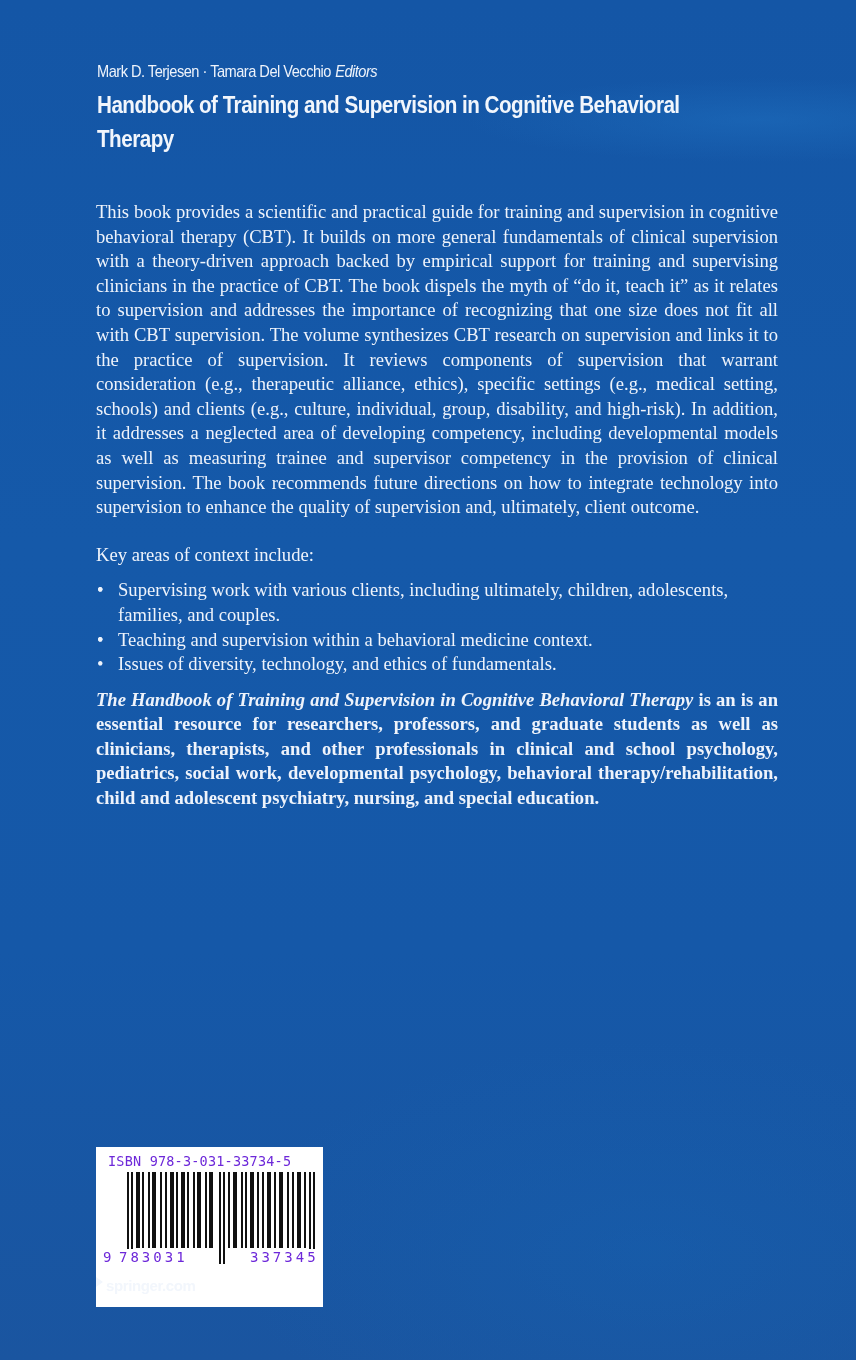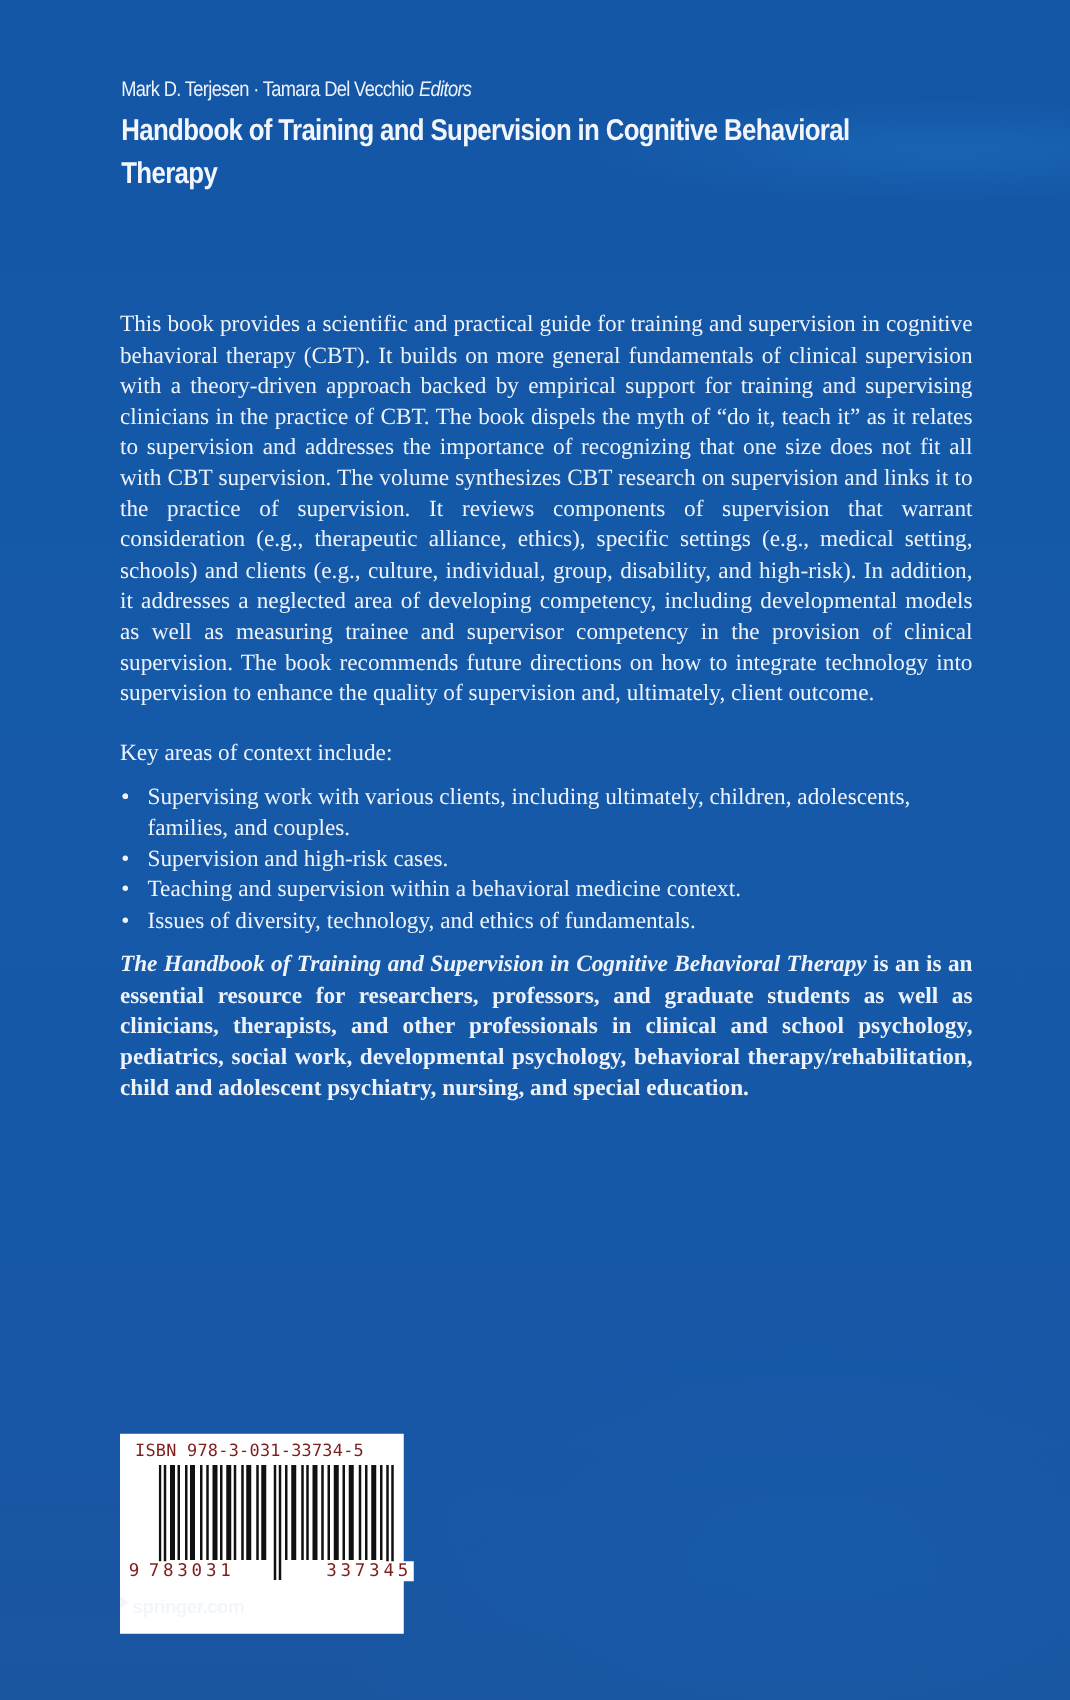--- a/index.html
+++ b/index.html
@@ -20,32 +20,32 @@
     .authors .editors { font-style: italic; margin-left: 5px; }
     .title {
       position: absolute; left: 97px; top: 88px; width: 760px;
       font-family: "Liberation Sans", sans-serif; font-weight: bold; font-size: 24px;
       line-height: 34px; letter-spacing: -0.6px;
       transform: scaleX(0.86); transform-origin: left top; color: #f2f6fc;
     }
     .body-text {
       position: absolute; left: 96px; top: 200px; width: 682px;
       font-family: "Liberation Serif", serif; font-size: 18.6px; line-height: 24.6px;
-      text-align: justify; color: #eef3fb; margin-top: 48px;
+      text-align: justify; color: #eef3fb;
     }
     .body-text p { margin: 0; }
     .key-intro { margin-top: 23px !important; }
     ul.coverage { list-style: none; margin: 11px 0 0 0; padding: 0; }
     ul.coverage li { position: relative; padding-left: 22px; text-align: left; }
     ul.coverage li .bullet { position: absolute; left: 1px; top: 0; }
     .audience { margin-top: 11px !important; font-weight: bold; }
     .audience em { font-style: italic; }
     .barcode-box {
       position: absolute; left: 96px; top: 1147px; width: 227px; height: 160px;
-      background: #ffffff; color: #7f1d1d;
+      background: #ffffff; color: #6d28d9;
     }
     .isbn-text {
       position: absolute; left: 12px; top: 6px;
       font-family: "DejaVu Sans Mono", monospace; font-size: 13.5px; letter-spacing: 0.2px;
       white-space: nowrap;
     }
     .bars { position: absolute; left: 31px; top: 25px; width: 193px; height: 92px; }
     .barcode-digits {
       position: absolute; top: 102px; font-family: "DejaVu Sans Mono", monospace;
       font-size: 14px; background: #fff; line-height: 16px; padding: 0 1px; letter-spacing: 3px;
@@ -69,21 +69,21 @@
 </div>
 
 <div class="title">Handbook of Training and Supervision in Cognitive Behavioral Therapy</div>
 
 <div class="body-text">
   <p>This book provides a scientific and practical guide for training and supervision in cognitive behavioral therapy (CBT). It builds on more general fundamentals of clinical supervision with a theory-driven approach backed by empirical support for training and supervising clinicians in the practice of CBT. The book dispels the myth of “do it, teach it” as it relates to supervision and addresses the importance of recognizing that one size does not fit all with CBT supervision. The volume synthesizes CBT research on supervision and links it to the practice of supervision. It reviews components of supervision that warrant consideration (e.g., therapeutic alliance, ethics), specific settings (e.g., medical setting, schools) and clients (e.g., culture, individual, group, disability, and high-risk). In addition, it addresses a neglected area of developing competency, including developmental models as well as measuring trainee and supervisor competency in the provision of clinical supervision. The book recommends future directions on how to integrate technology into supervision to enhance the quality of supervision and, ultimately, client outcome.</p>
   <p class="key-intro">Key areas of context include:</p>
   <ul class="coverage">
     <li><span class="bullet">•</span></li>
     <li><span class="bullet">•</span><span>Supervising work with various clients, including ultimately, children, adolescents, families, and couples.</span></li>
-    <li><span class="bullet">•</span><span>Supervision and high-risk cases.</span></li>
+    <li><span class="bullet">•</span></li>
     <li><span class="bullet">•</span><span>Teaching and supervision within a behavioral medicine context.</span></li>
     <li><span class="bullet">•</span><span>Issues of diversity, technology, and ethics of fundamentals.</span></li>
   </ul>
   <p class="audience"><em>The Handbook of Training and Supervision in Cognitive Behavioral Therapy</em><span> is an is an essential resource for researchers, professors, and graduate students as well as clinicians, therapists, and other professionals in clinical and school psychology, pediatrics, social work, developmental psychology, behavioral therapy/rehabilitation, child and adolescent psychiatry, nursing, and special education.</span></p>
 </div>
 
 <div class="barcode-box">
   <div class="isbn-text">ISBN 978-3-031-33734-5</div>
   <svg class="bars" viewBox="0 0 193 92" preserveAspectRatio="none">
     <g fill="#111">
@@ -118,19 +118,19 @@
       <rect x="160" y="0" width="2" height="76"></rect>
         <rect x="165" y="0" width="2" height="76"></rect>
       <rect x="170" y="0" width="4" height="76"></rect>
         <rect x="177" y="0" width="2" height="76"></rect>
       <rect x="182" y="0" width="2" height="92"></rect>
         <rect x="186" y="0" width="2" height="92"></rect>
     </g>
   </svg>
   <div class="barcode-digits" style="left:6px;">9</div>
   <div class="barcode-digits" style="left:22px;">783031</div>
-  <div class="barcode-digits" style="left:141px;padding-left:24px;">337345</div>
+  <div class="barcode-digits" style="left:130px;padding-left:24px;">337345</div>
 </div>
 
 <div class="springer">
   <span class="tri"></span>
   <span>springer.com</span>
 </div>
 
 </body></html>

